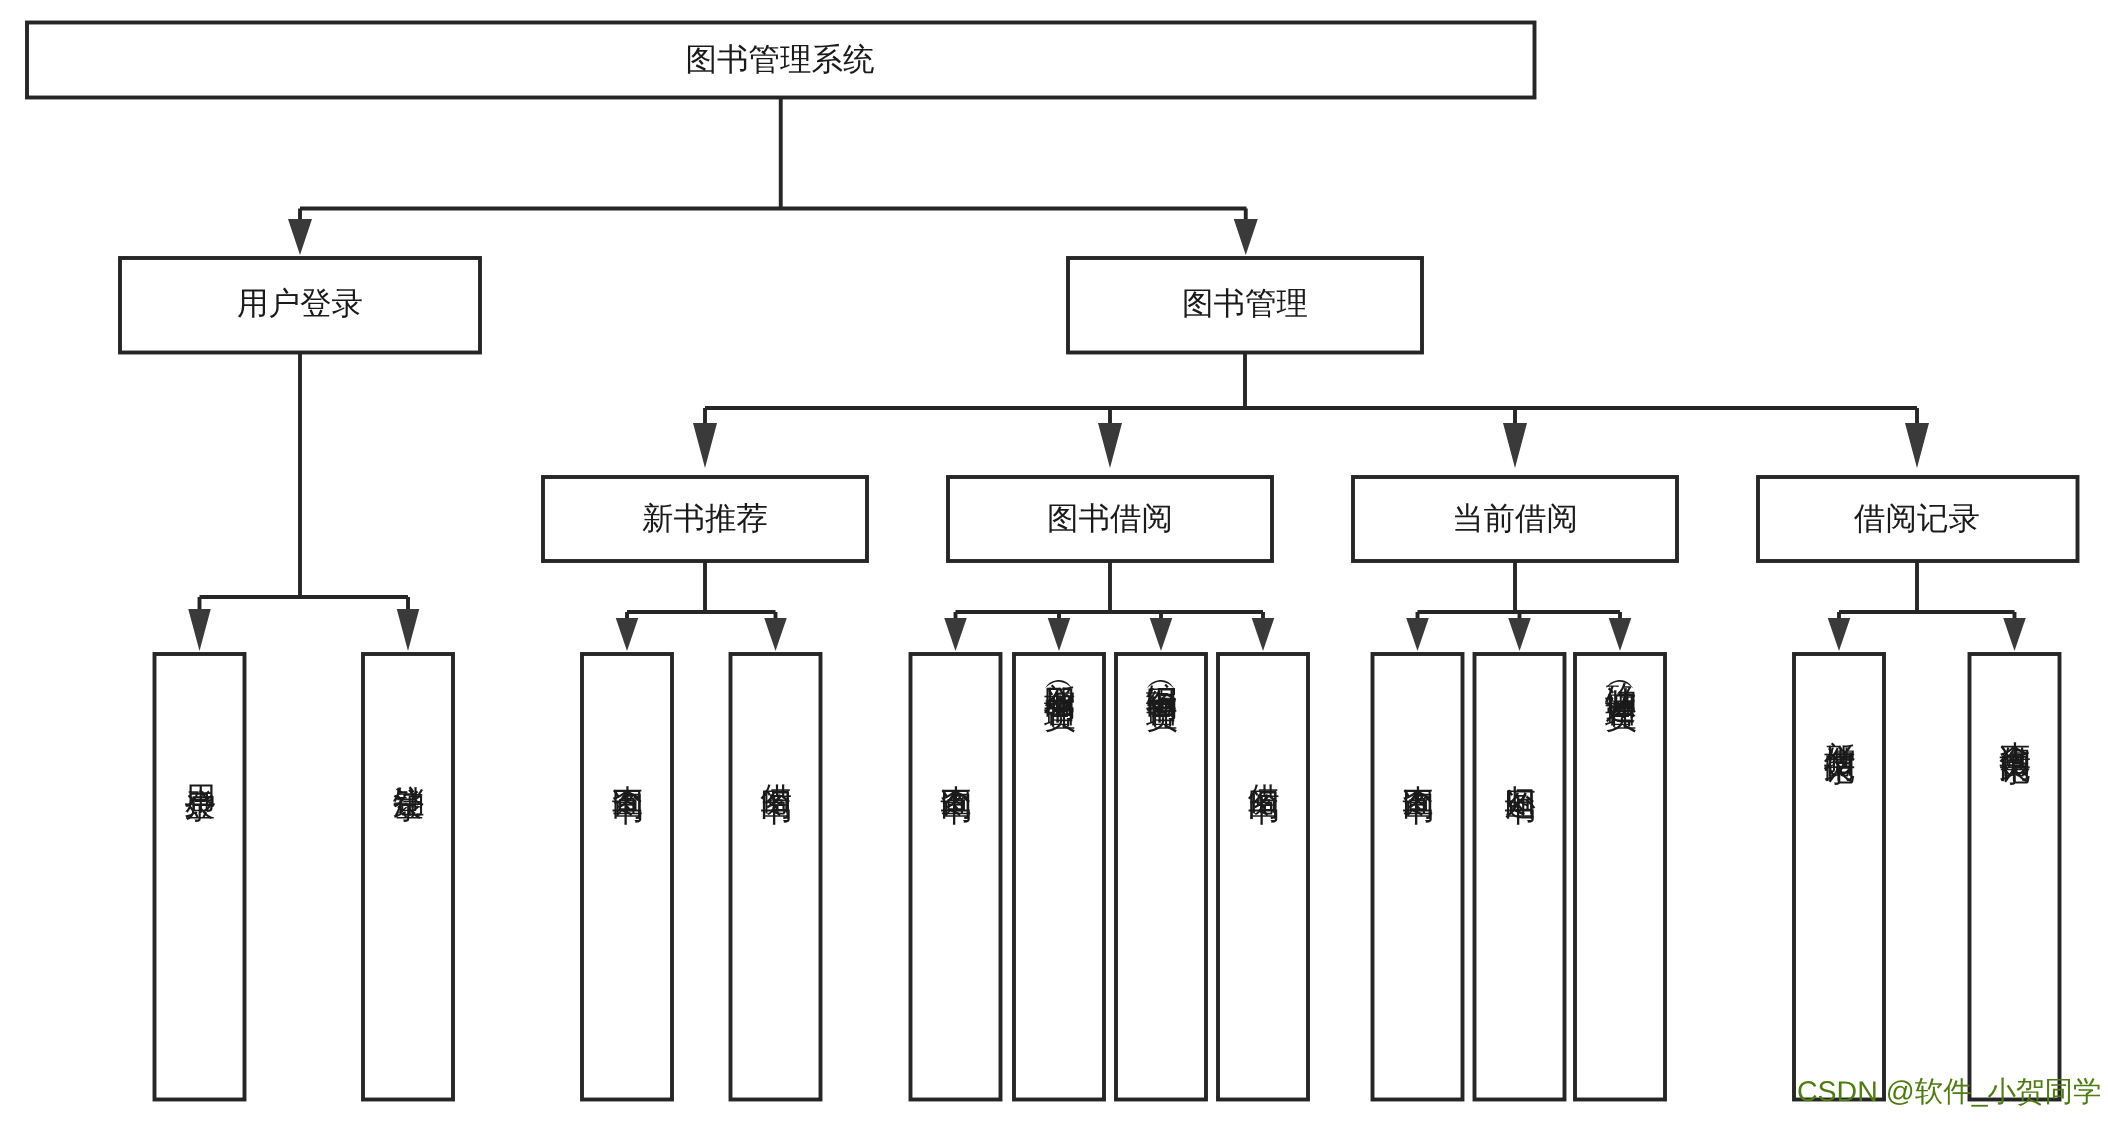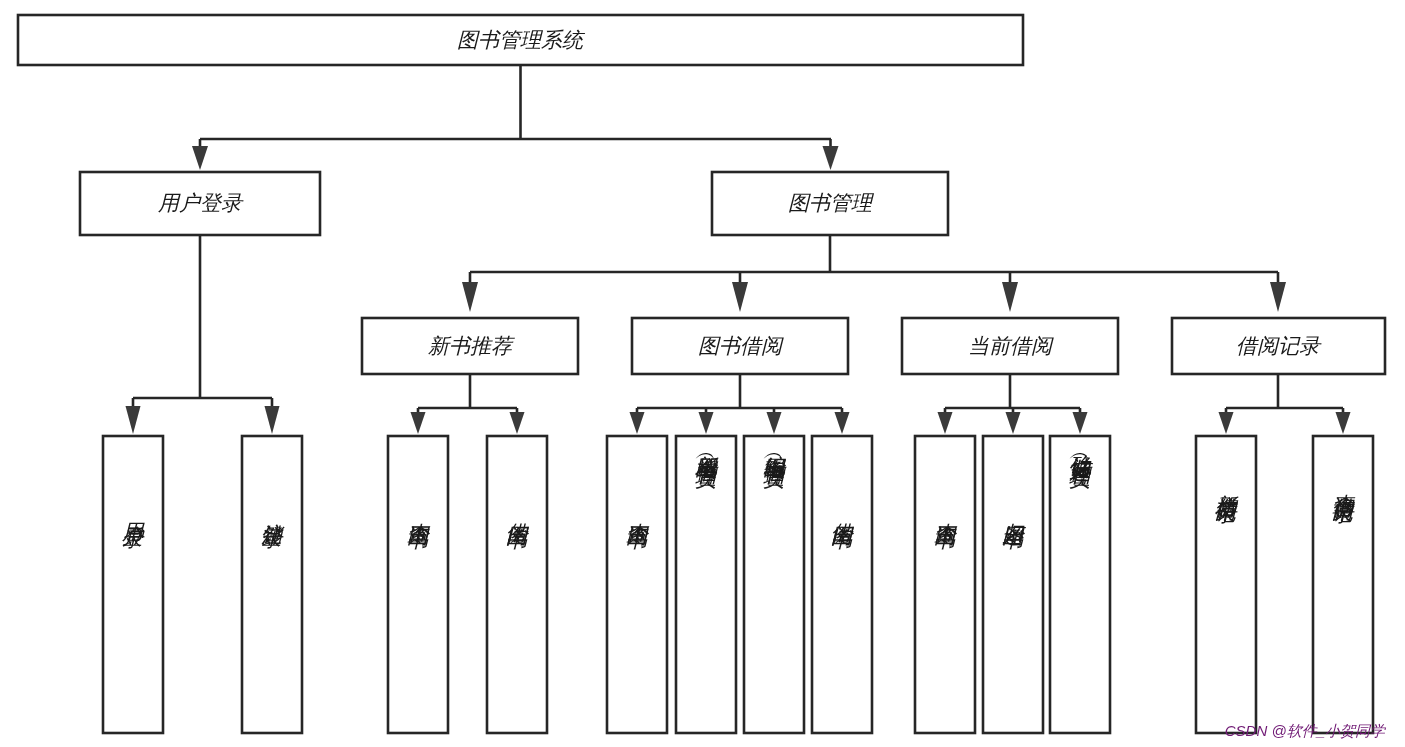--- a/index.html
+++ b/index.html
@@ -9,21 +9,20 @@
   }
   body {
     font-family: "Liberation Sans", "DejaVu Sans", sans-serif;
   }
   #diagram-root {
     position: relative;
     width: 1405px;
     height: 747px;
     background: #ffffff;
     overflow: hidden;
-    font-style: italic;
   }
   svg.diagram-canvas {
     position: absolute;
     left: 0;
     top: 0;
     width: 1405px;
     height: 747px;
   }
   .node-box {
     fill: #ffffff;
@@ -51,25 +50,25 @@
     font-family: "Liberation Sans", "DejaVu Sans", sans-serif;
     font-size: 21px;
     fill: #1a1a1a;
     writing-mode: vertical-rl;
     text-orientation: upright;
     text-anchor: middle;
     letter-spacing: 2px;
   }
   .watermark-text {
     position: absolute;
-    right: 20px;
+    right: 4px;
     bottom: 6px;
     font-family: "Liberation Sans", "DejaVu Sans", sans-serif;
-    font-size: 15px;
-    color: #701a75;
+    font-size: 19px;
+    color: #4d7c0f;
     white-space: nowrap;
     user-select: none;
   }
 </style>
 </head>
 <body>
 
 <div id="diagram-root">
 
   <svg class="diagram-canvas" viewBox="0 0 1405 747" xmlns="http://www.w3.org/2000/svg">

